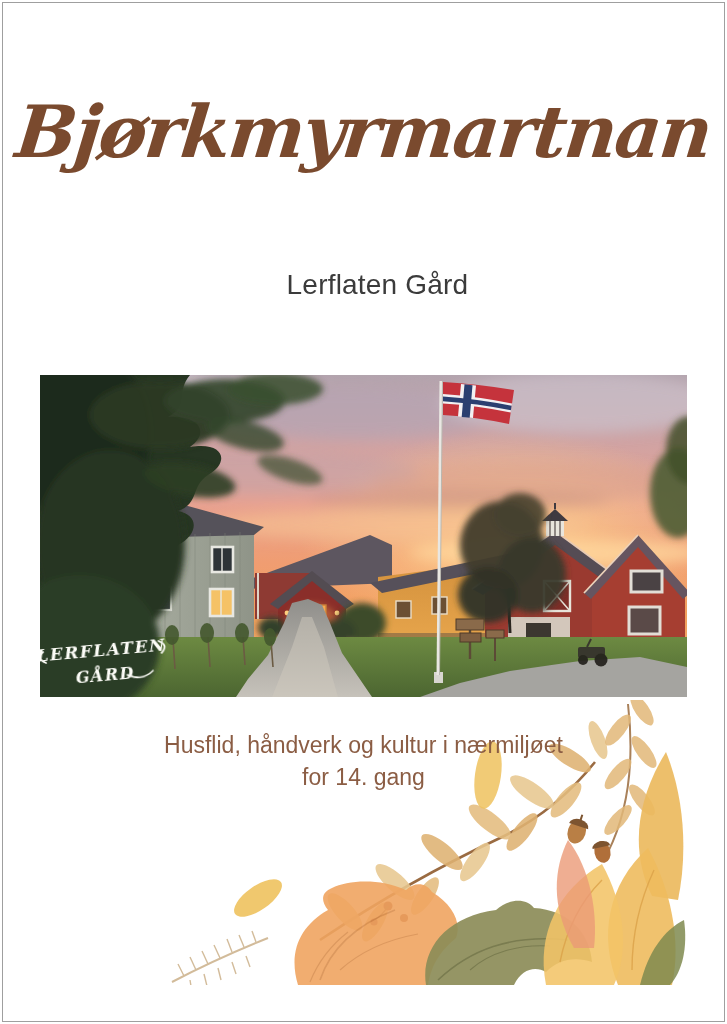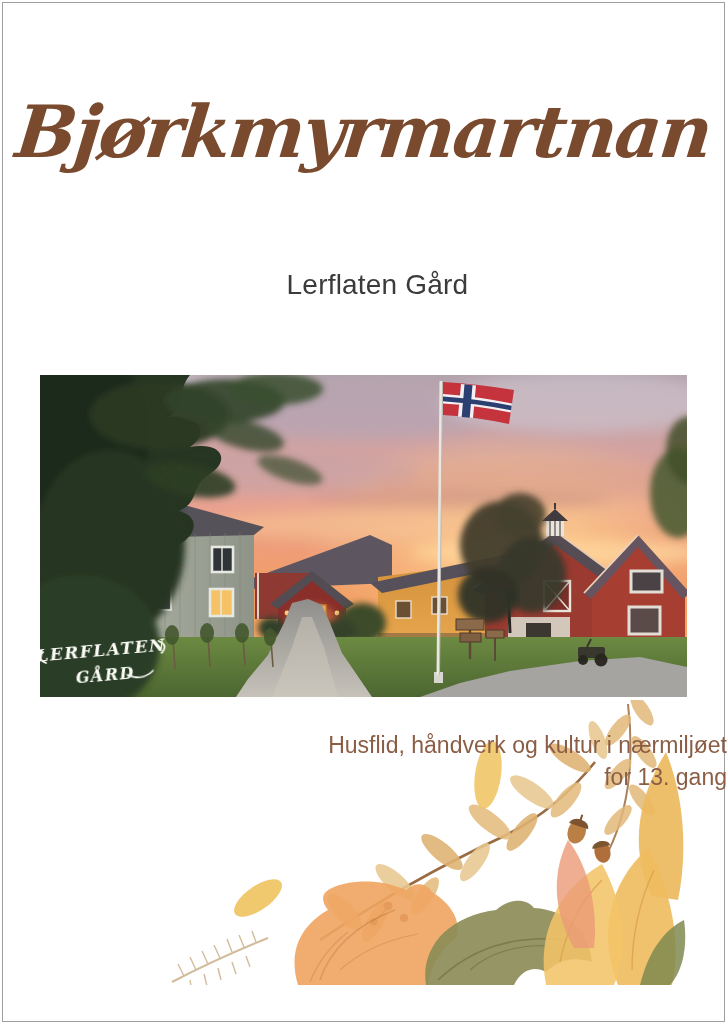--- a/index.html
+++ b/index.html
@@ -35,21 +35,21 @@
     margin-left:28px;
   }
   .photo{
     position:absolute; left:40px; top:375px;
     width:647px; height:322px;
     overflow:hidden;
   }
   .photo svg{display:block;}
   .tagline{
     position:absolute; top:729px; left:0; right:0;
-    text-align:right;
+    text-align:center;
     color:#8b5d44;
     font-size:23px; line-height:1.4;
     font-weight:500;
     z-index:3;
   }
   .leaves{
     position:absolute; left:170px; top:700px;
     width:518px; height:285px;
     z-index:2;
   }
@@ -291,21 +291,21 @@
         <text class="logo-text" x="64" y="306" font-size="16" text-anchor="middle" font-weight="bold">GÅRD</text>
         <path d="M4,272 q-8,6 2,11" stroke="#fdfdf8" stroke-width="1.8" fill="none" stroke-linecap="round"></path>
         <path d="M120,271 q10,5 2,12" stroke="#fdfdf8" stroke-width="1.8" fill="none" stroke-linecap="round"></path>
         <path d="M86,302 q14,8 26,-2" stroke="#fdfdf8" stroke-width="1.6" fill="none" stroke-linecap="round"></path>
       </g>
     </svg>
   </div>
 
   <div class="tagline" style="color: rgb(139, 93, 68);">
     <div>Husflid, håndverk og kultur i nærmiljøet</div>
-    <div>for 13. gang</div>
+    <div>for 14. gang</div>
   </div>
 
   <div class="leaves">
     <svg width="518" height="285" viewBox="0 0 518 285">
 
       <g stroke="#cbb089" fill="#d8c39c" opacity="0.85">
         <path d="M2,282 Q48,258 98,238" fill="none" stroke-width="2"></path>
         <g stroke-width="1.4">
           <path d="M14,276 l-6,-12"></path>
             <path d="M26,270 l-6,-13"></path>

